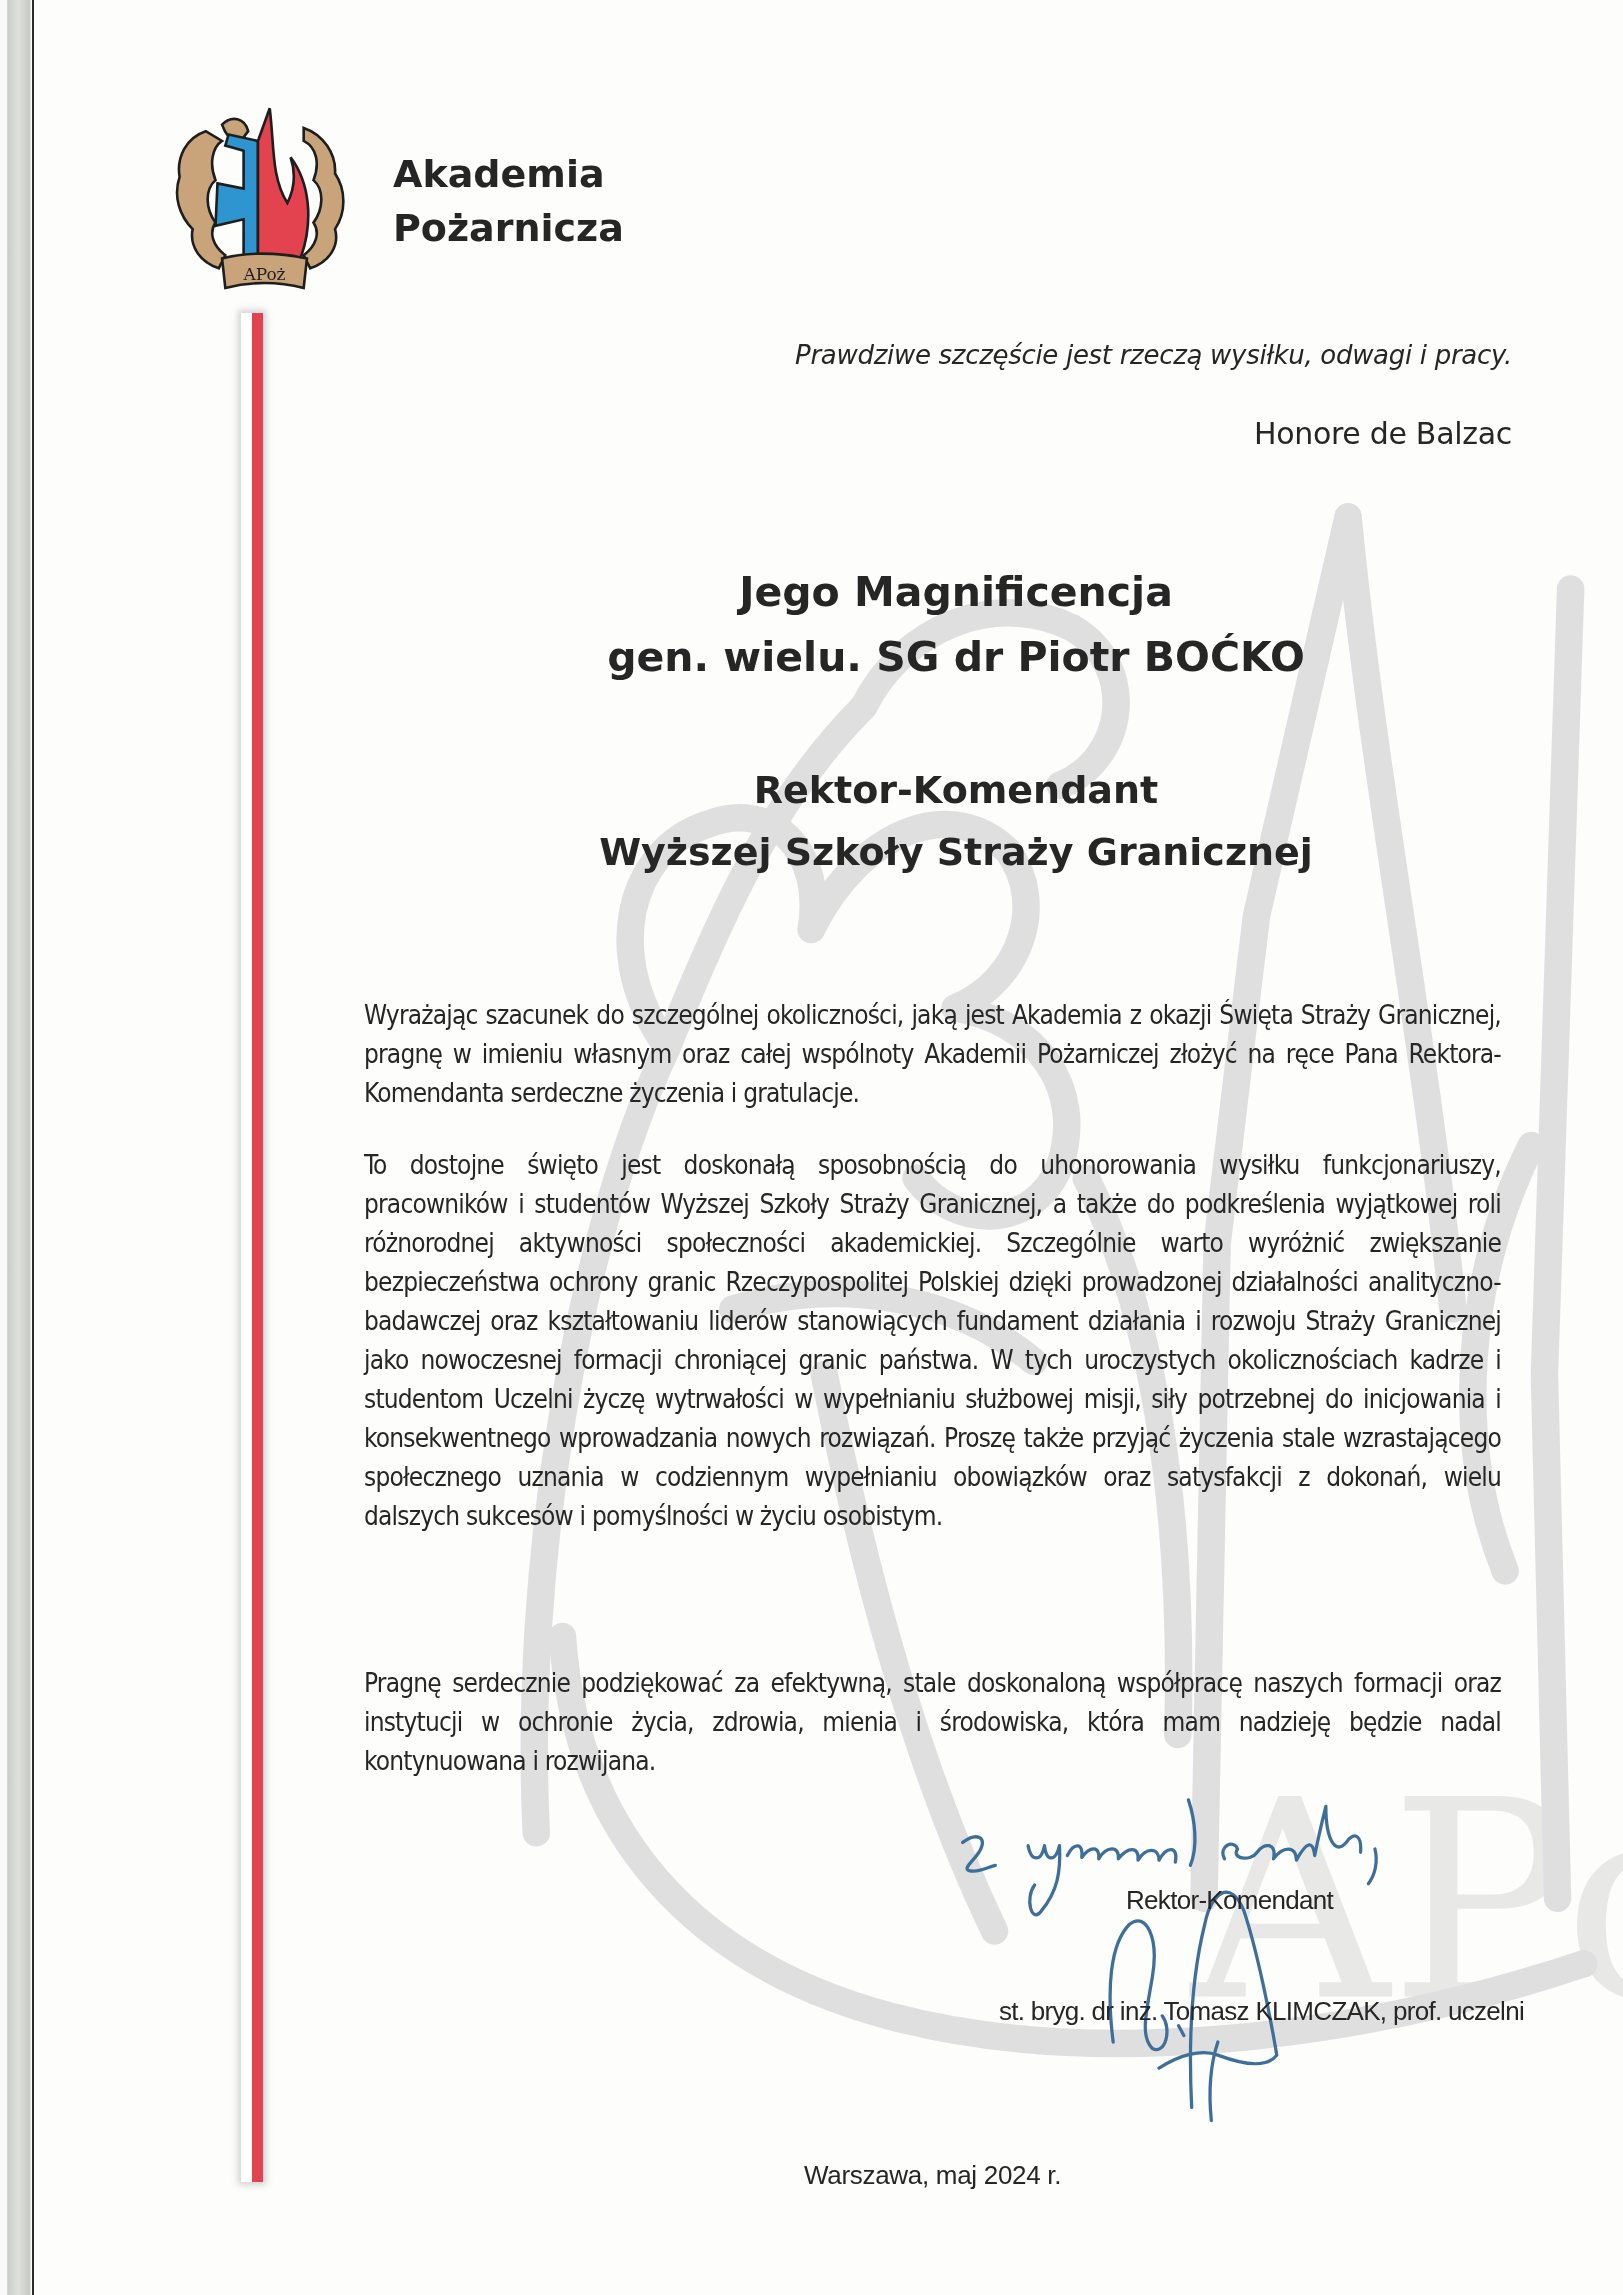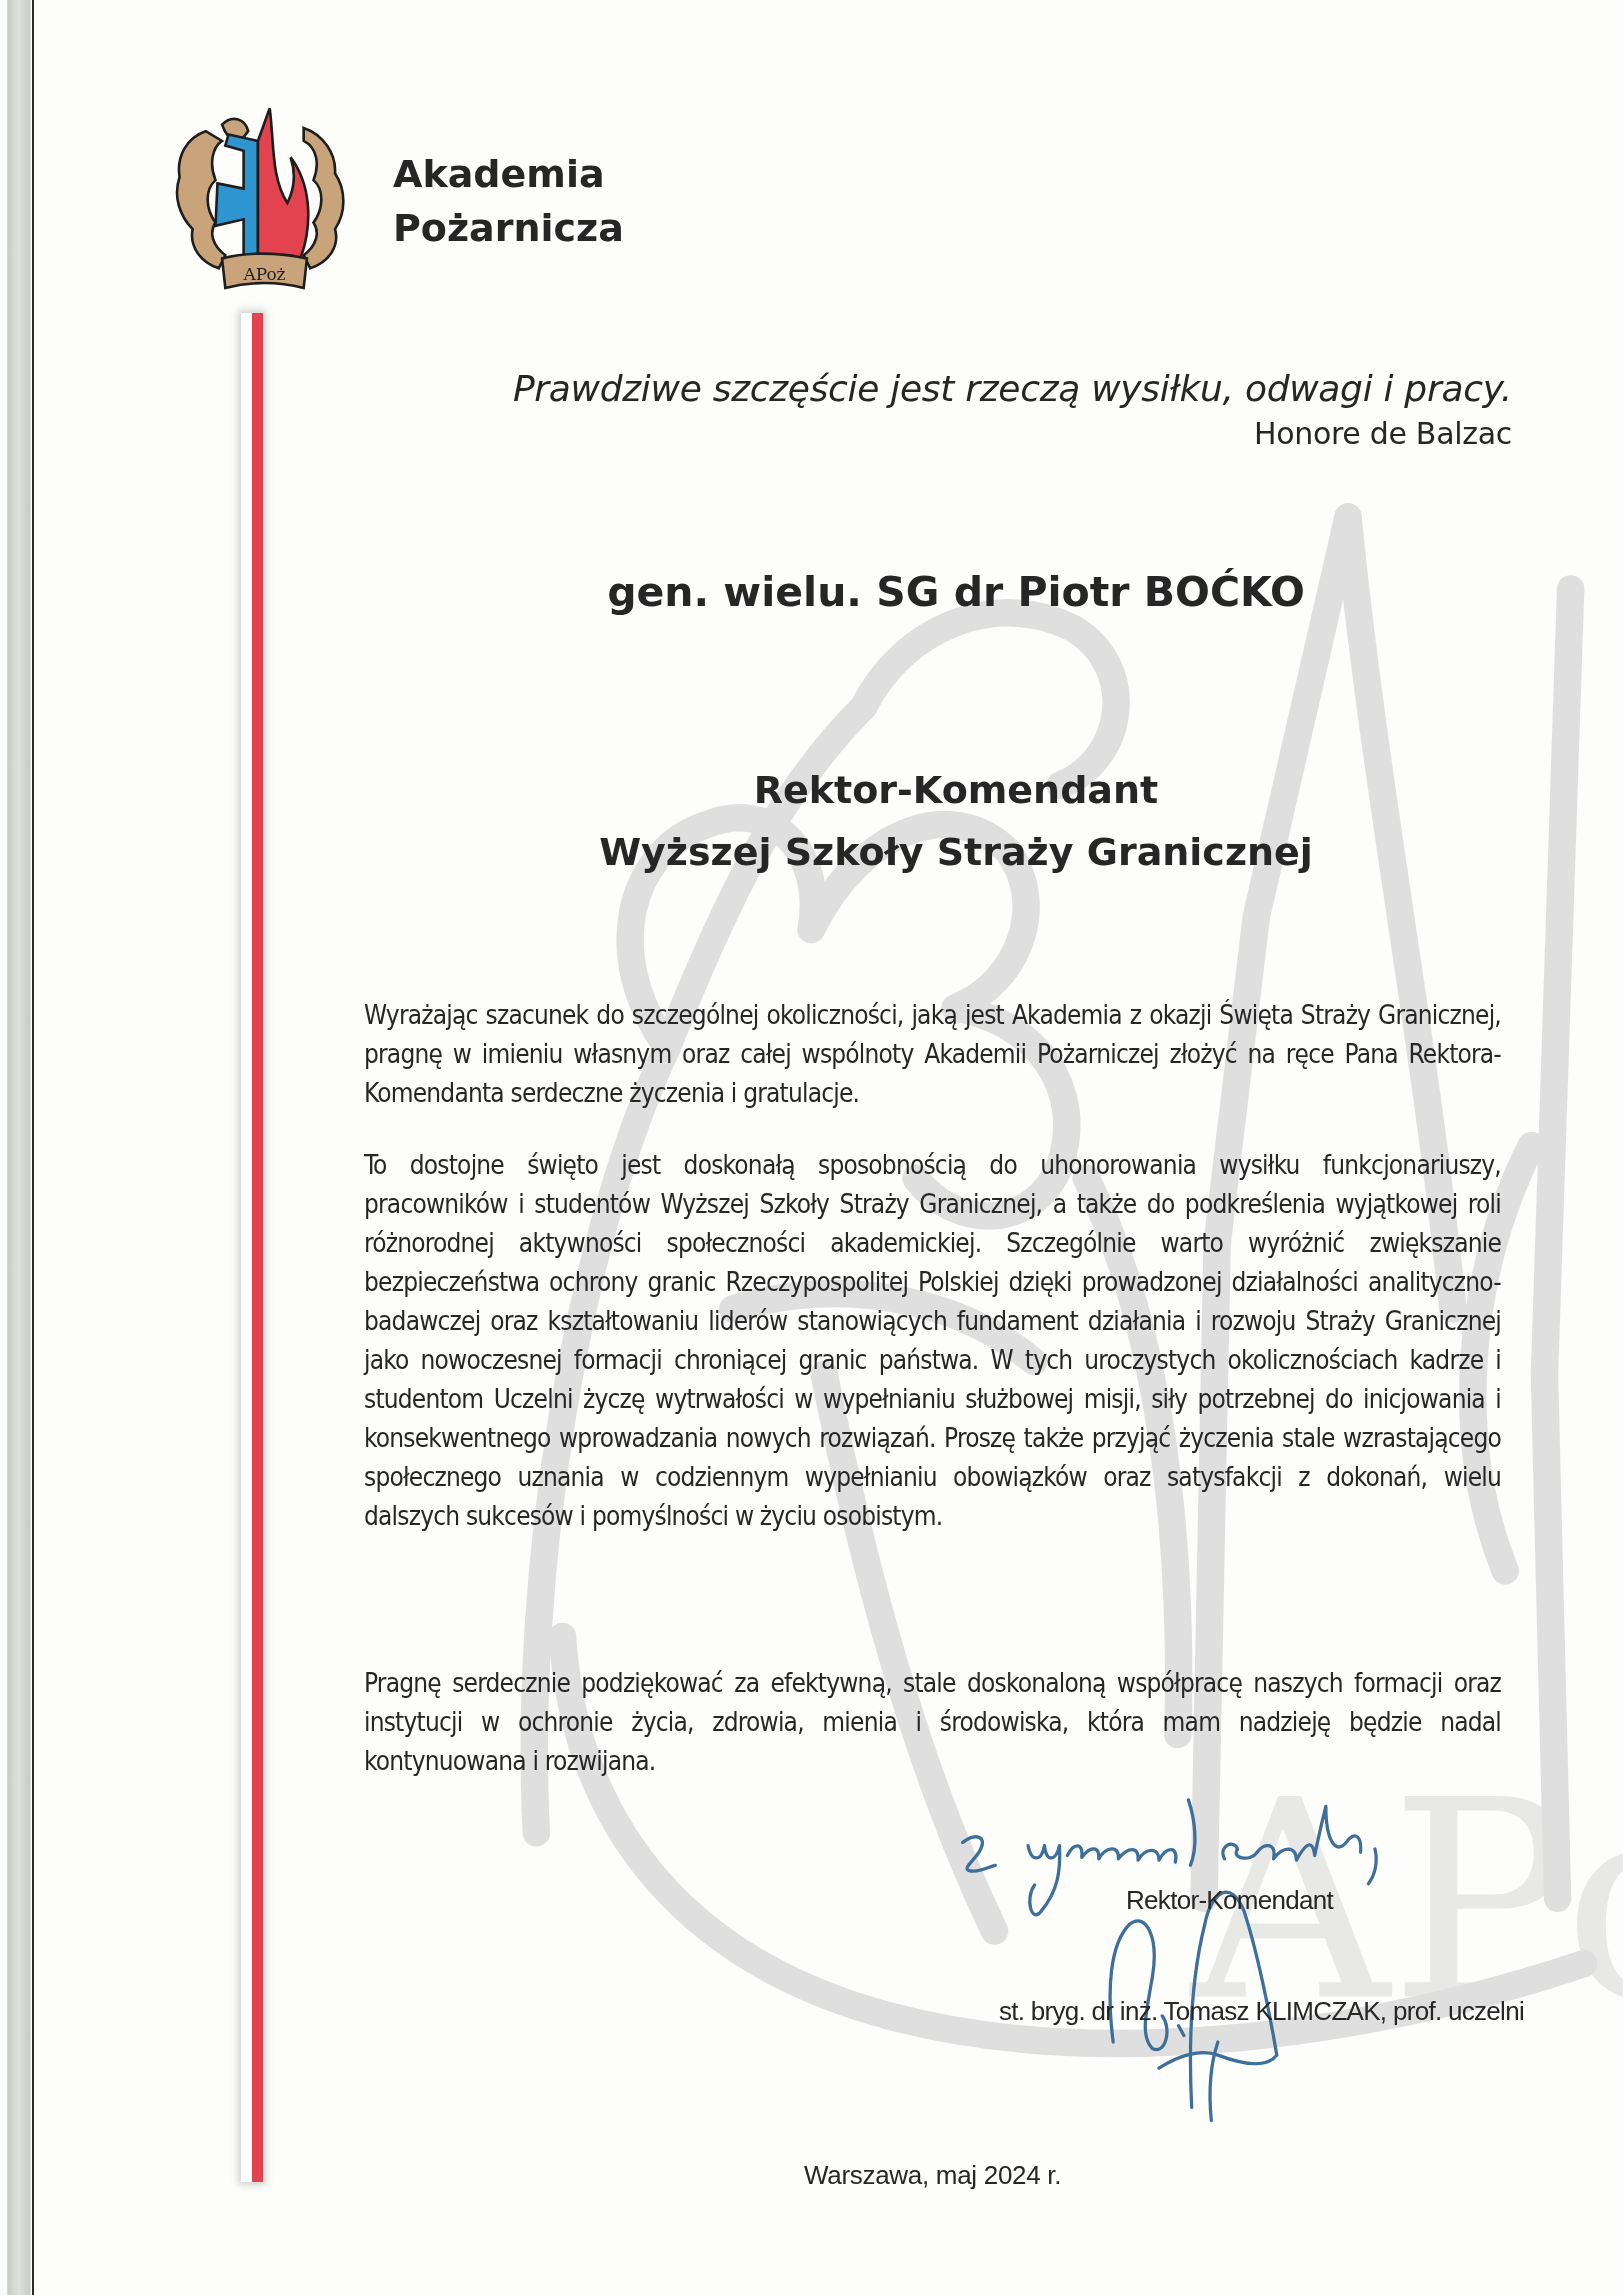--- a/index.html
+++ b/index.html
@@ -30,22 +30,22 @@
   }
   .ribbon {
     position: absolute; left: 241px; top: 313px; width: 22px; height: 1869px;
     box-shadow: 0 0 6.5px 2.6px rgba(160,160,160,0.45);
     display: flex;
   }
   .ribbon .white { width: 50%; background: #ffffff; }
   .ribbon .red { width: 50%; background: #e2434f; }
   .motto {
     position: absolute; right: 111px; top: 340px;
-    font-style: italic; font-size: 36px; color: #262626;
-    font-family: "DejaVu Sans", sans-serif; letter-spacing: -0.3px; margin-top: 28px;
+    font-style: italic; font-size: 26px; color: #262626;
+    font-family: "DejaVu Sans", sans-serif; letter-spacing: -0.3px;
   }
   .motto-author {
     position: absolute; right: 111px; top: 416px;
     font-size: 30px; color: #262626;
     font-family: "DejaVu Sans", sans-serif; letter-spacing: -0.3px;
   }
   .addressee {
     position: absolute; left: 367px; width: 1178px; text-align: center;
     font-family: "DejaVu Sans", sans-serif; font-weight: bold;
     color: #262626; font-size: 41px; line-height: 65px;
@@ -128,20 +128,21 @@
 
 <div class="ribbon">
   <div class="white"></div>
   <div class="red"></div>
 </div>
 
 <div class="motto">Prawdziwe szczęście jest rzeczą wysiłku, odwagi i pracy.</div>
 <div class="motto-author">Honore de Balzac</div>
 
 <div class="addressee name-block">
+  <div>Jego Magnificencja</div>
   <div>gen. wielu. SG dr Piotr BOĆKO</div>
 </div>
 <div class="addressee role-block">
   <div>Rektor-Komendant</div>
   <div>Wyższej Szkoły Straży Granicznej</div>
 </div>
 
 <div class="body-text p1">
   <p>Wyrażając szacunek do szczególnej okoliczności, jaką jest Akademia z okazji Święta Straży Granicznej, pragnę w imieniu własnym oraz całej wspólnoty Akademii Pożarniczej złożyć na ręce Pana Rektora-Komendanta serdeczne życzenia i gratulacje.</p>
 </div>

